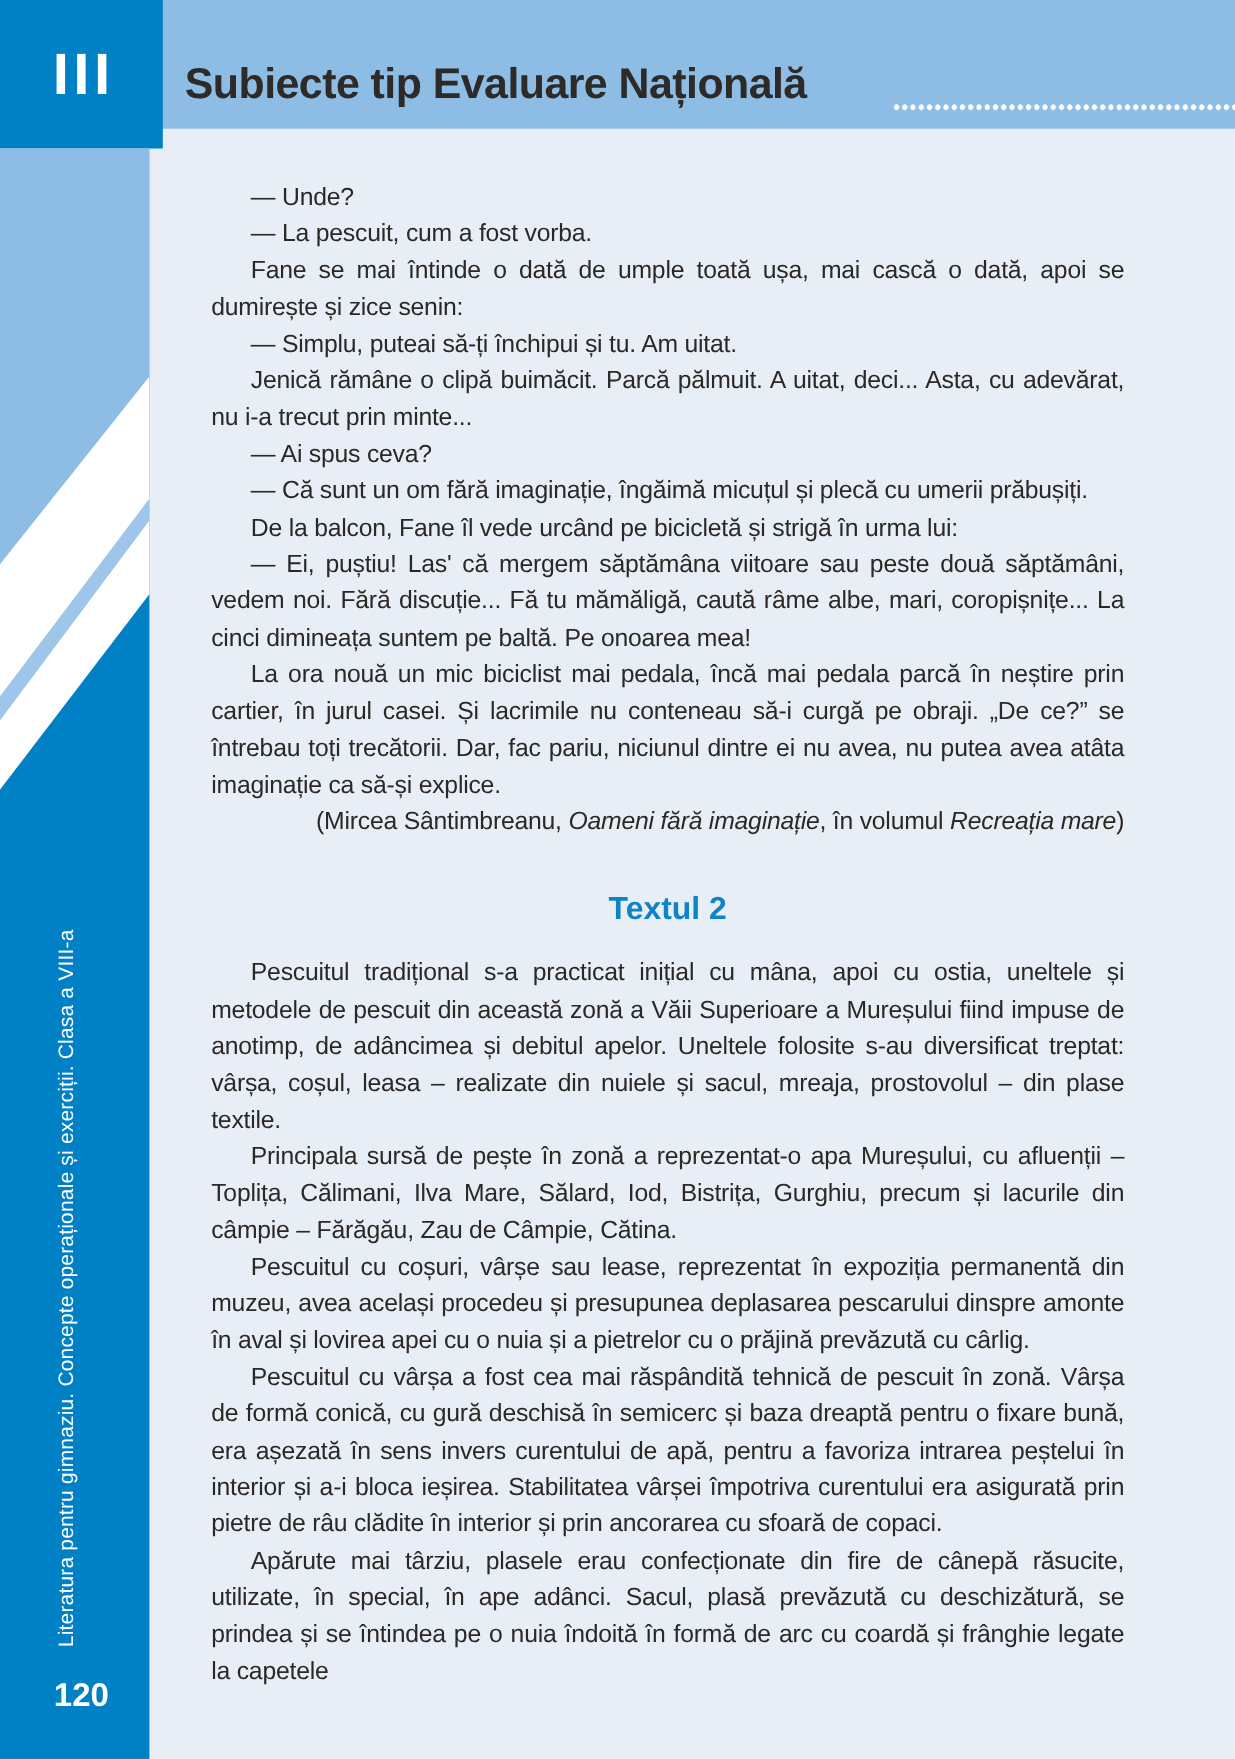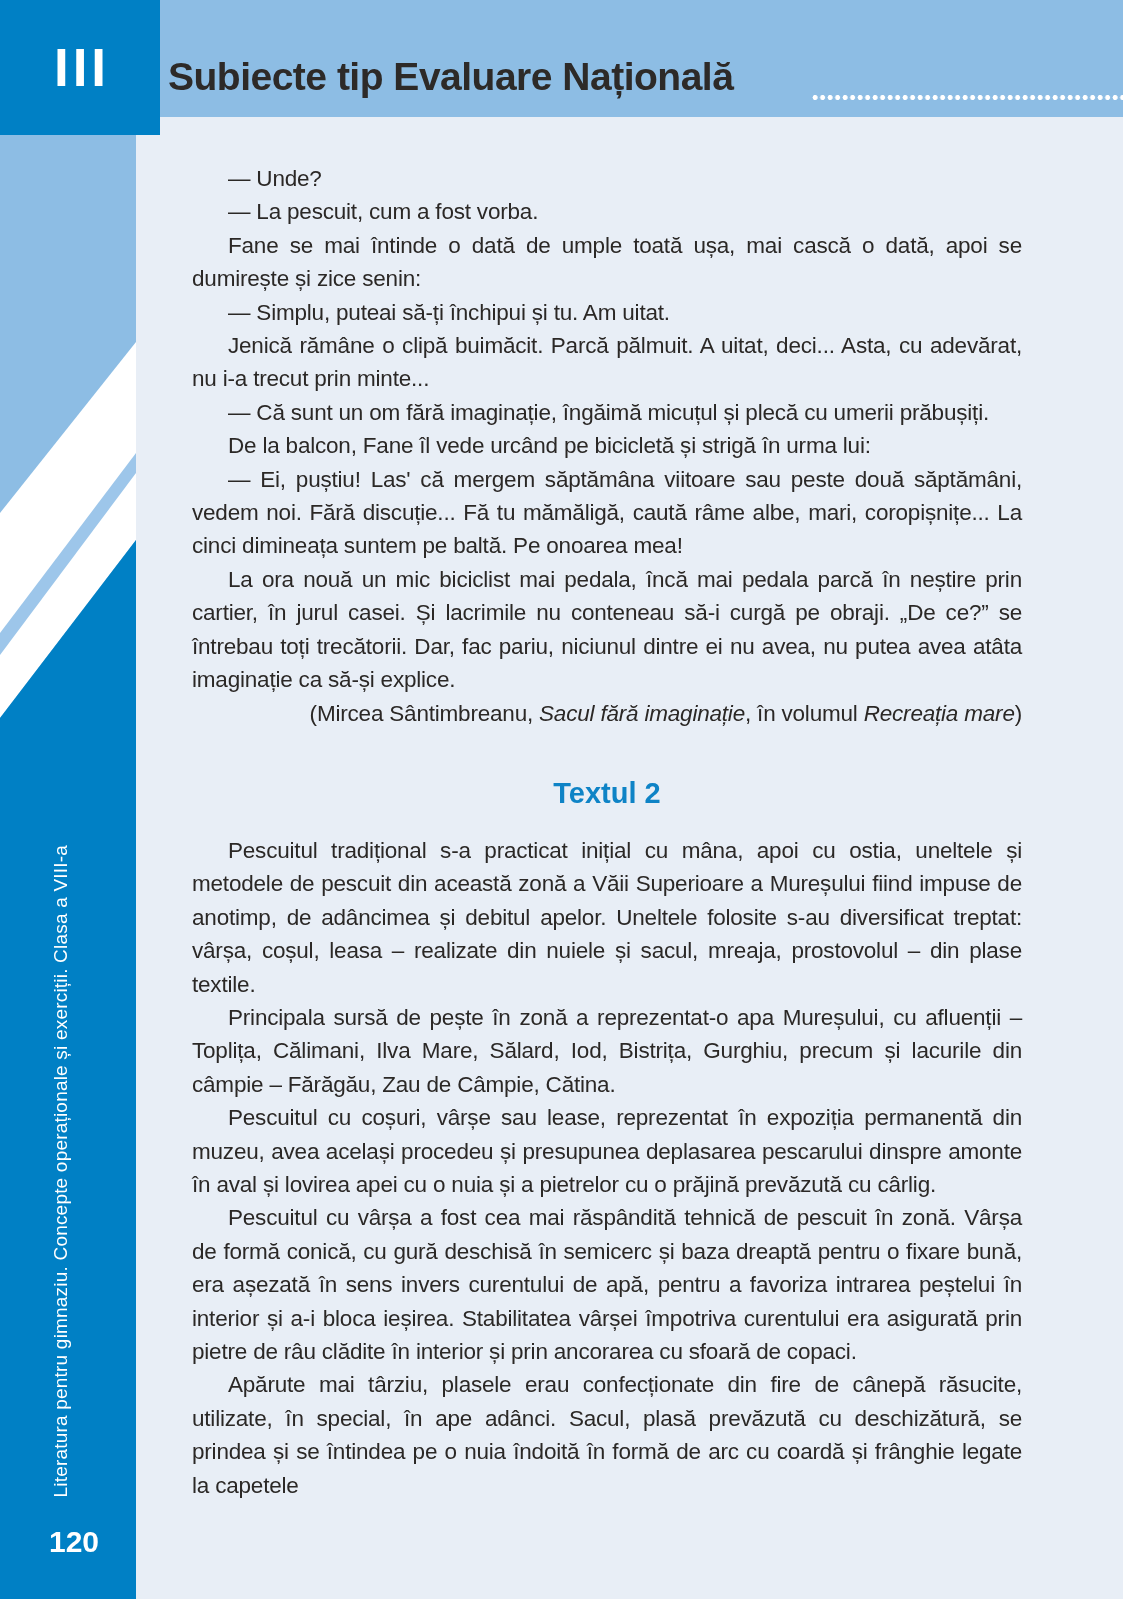--- a/index.html
+++ b/index.html
@@ -9,21 +9,21 @@
     background:#e8eef6;
     overflow:hidden;
     font-family:"Liberation Sans","DejaVu Sans",sans-serif;
   }
   
   .header-band{
     position:absolute;left:0;top:0;width:1123px;height:117px;
     background:#8dbde4;
   }
   .chapter-tab{
-    position:absolute;left:0;top:0;width:160px;height:135px;
+    position:absolute;left:0;top:0;width:148px;height:135px;
     background:#0080c5;
     display:flex;align-items:center;justify-content:center;
   }
   .chapter-numeral{
     color:#ffffff;font-size:53px;font-weight:bold;
     letter-spacing:4px;line-height:1;margin-left:4px;
   }
   .page-title{
     position:absolute;left:168px;top:56px;
     font-size:39px;line-height:42px;font-weight:bold;
@@ -107,25 +107,26 @@
     <div class="sidebar-vertical-text">Literatura pentru gimnaziu. Concepte operaționale și exerciții. Clasa a VIII-a</div>
     <div class="page-number">120</div>
   </div>
 
   <div class="content">
     <p>— Unde?</p>
     <p>— La pescuit, cum a fost vorba.</p>
     <p>Fane se mai întinde o dată de umple toată ușa, mai cască o dată, apoi se dumirește și zice senin:</p>
     <p>— Simplu, puteai să-ți închipui și tu. Am uitat.</p>
     <p>Jenică rămâne o clipă buimăcit. Parcă pălmuit. A uitat, deci... Asta, cu adevărat, nu i-a trecut prin minte...</p>
+    <p>— Ai spus ceva?</p>
     <p>— Că sunt un om fără imaginație, îngăimă micuțul și plecă cu umerii prăbușiți.</p>
     <p>De la balcon, Fane îl vede urcând pe bicicletă și strigă în urma lui:</p>
     <p>— Ei, puștiu! Las' că mergem săptămâna viitoare sau peste două săptămâni, vedem noi. Fără discuție... Fă tu mămăligă, caută râme albe, mari, coropișnițe... La cinci dimineața suntem pe baltă. Pe onoarea mea!</p>
     <p>La ora nouă un mic biciclist mai pedala, încă mai pedala parcă în neștire prin cartier, în jurul casei. Și lacrimile nu conteneau să-i curgă pe obraji. „De ce?” se întrebau toți trecătorii. Dar, fac pariu, niciunul dintre ei nu avea, nu putea avea atâta imaginație ca să-și explice.</p>
-    <p class="citation"><span>(Mircea Sântimbreanu, </span><span class="work-title">Sacul fără imaginație</span><span>, în volumul </span><span class="work-title">Recreația mare</span><span>)</span></p>
+    <p class="citation"><span>(Mircea Sântimbreanu, </span><span class="work-title">Oameni fără imaginație</span><span>, în volumul </span><span class="work-title">Recreația mare</span><span>)</span></p>
 
     <div class="section-heading">Textul 2</div>
 
     <p>Pescuitul tradițional s-a practicat inițial cu mâna, apoi cu ostia, uneltele și metodele de pescuit din această zonă a Văii Superioare a Mureșului fiind impuse de anotimp, de adâncimea și debitul apelor. Uneltele folosite s-au diversificat treptat: vârșa, coșul, leasa – realizate din nuiele și sacul, mreaja, prostovolul – din plase textile.</p>
     <p>Principala sursă de pește în zonă a reprezentat-o apa Mureșului, cu afluenții – Toplița, Călimani, Ilva Mare, Sălard, Iod, Bistrița, Gurghiu, precum și lacurile din câmpie – Fărăgău, Zau de Câmpie, Cătina.</p>
     <p>Pescuitul cu coșuri, vârșe sau lease, reprezentat în expoziția permanentă din muzeu, avea același procedeu și presupunea deplasarea pescarului dinspre amonte în aval și lovirea apei cu o nuia și a pietrelor cu o prăjină prevăzută cu cârlig.</p>
     <p>Pescuitul cu vârșa a fost cea mai răspândită tehnică de pescuit în zonă. Vârșa de formă conică, cu gură deschisă în semicerc și baza dreaptă pentru o fixare bună, era așezată în sens invers curentului de apă, pentru a favoriza intrarea peștelui în interior și a-i bloca ieșirea. Stabilitatea vârșei împotriva curentului era asigurată prin pietre de râu clădite în interior și prin ancorarea cu sfoară de copaci.</p>
     <p>Apărute mai târziu, plasele erau confecționate din fire de cânepă răsucite, utilizate, în special, în ape adânci. Sacul, plasă prevăzută cu deschizătură, se prindea și se întindea pe o nuia îndoită în formă de arc cu coardă și frânghie legate la capetele</p>
   </div>
 

